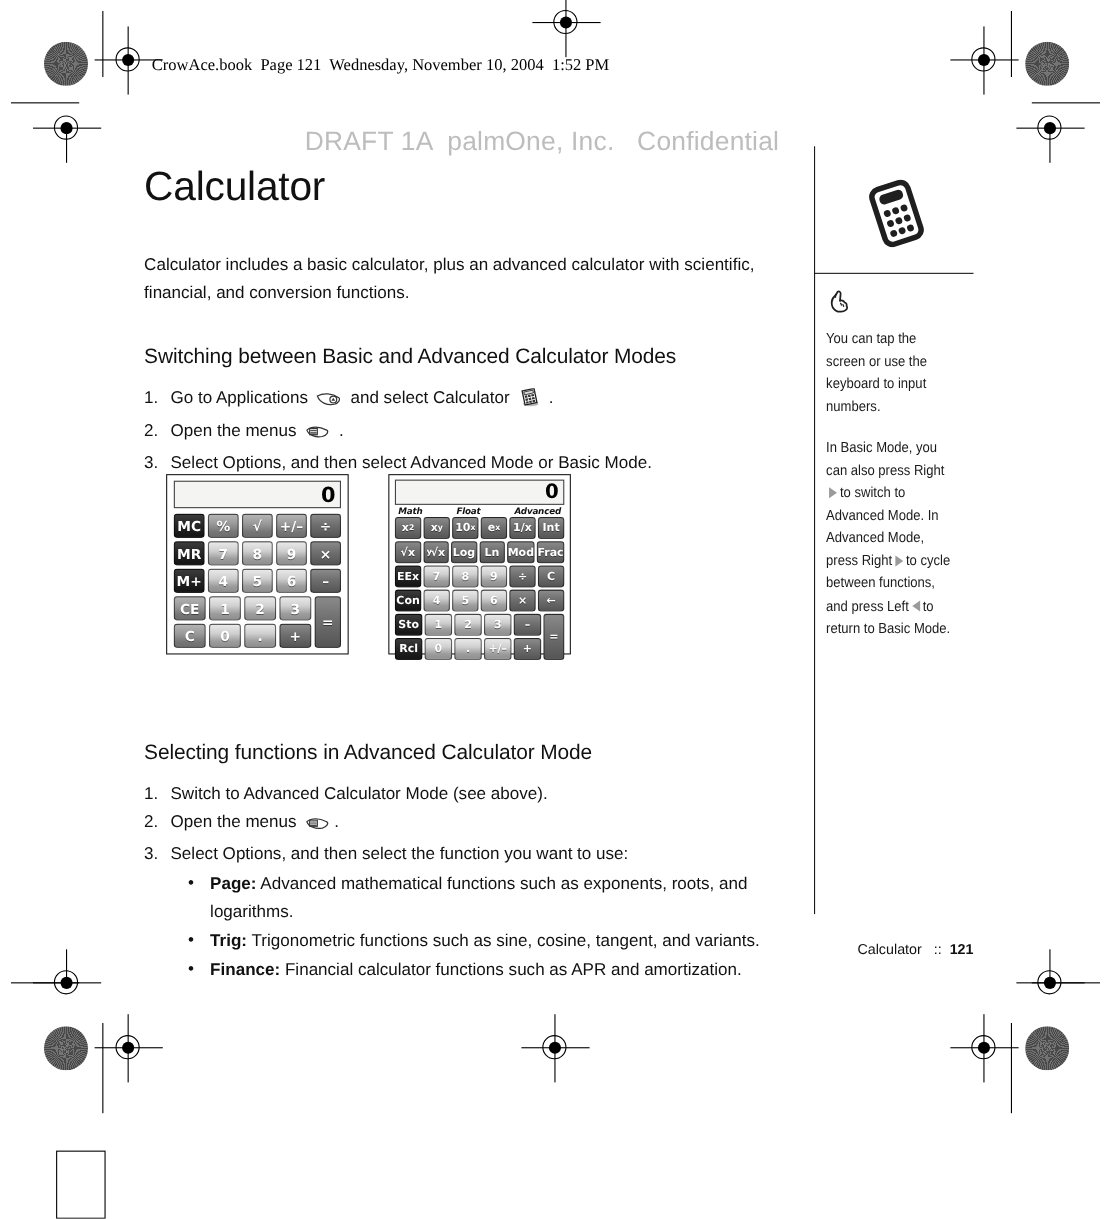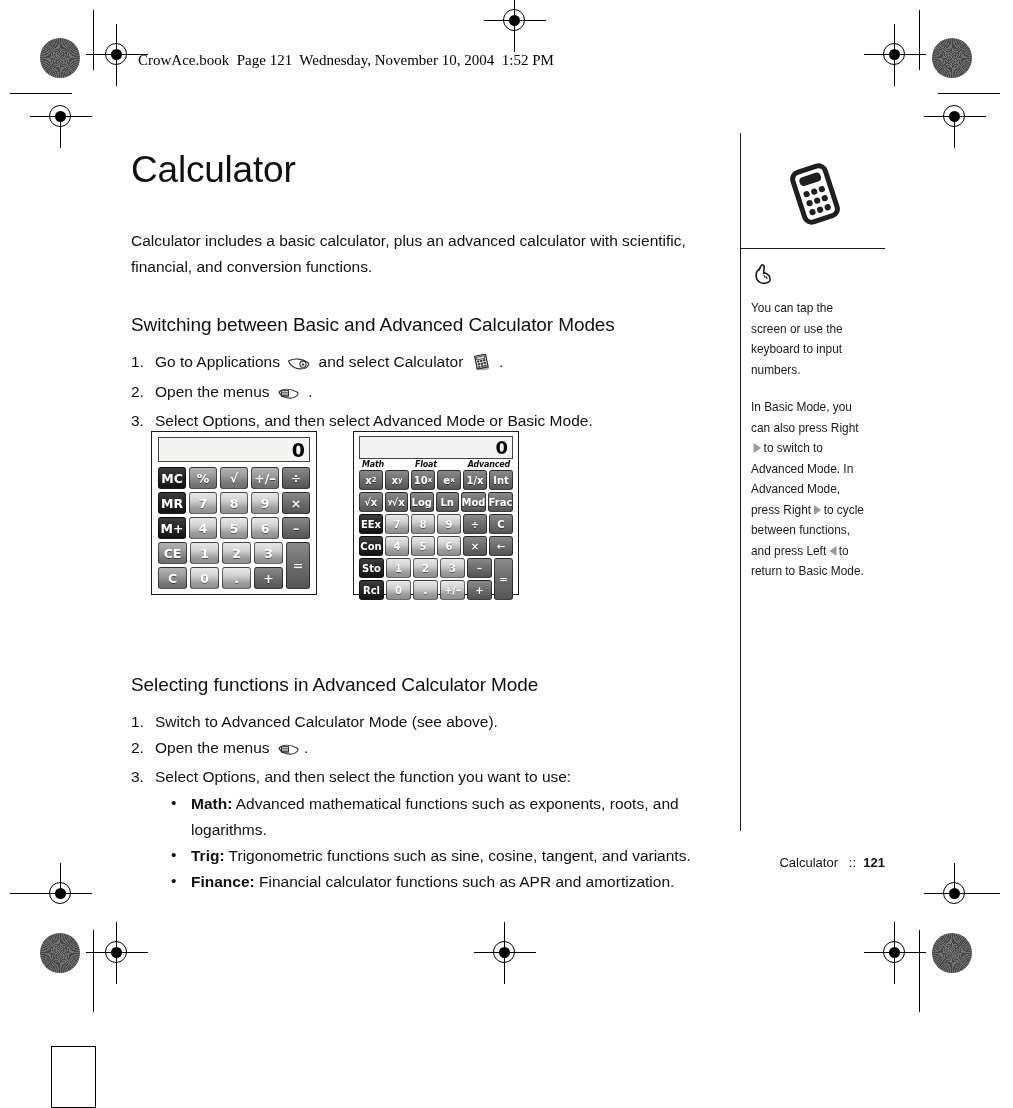--- a/index.html
+++ b/index.html
@@ -417,20 +417,21 @@
       <div class="dot"></div>
       <div class="hline"></div>
       <div class="vline"></div>
   </div>
   <div class="cropline" style="left:919px; top:930px; width:1.4px; height:82px;"></div>
   <div class="starburst dark" style="left:932px; top:933px;"></div>
 
   <div class="trimbox" style="left:51px; top:1046px; width:45px; height:62px;"></div>
 
   <div class="bookline">CrowAce.book  Page 121  Wednesday, November 10, 2004  1:52 PM</div>
+  <div class="draft">DRAFT 1A  palmOne, Inc.   Confidential</div>
 
   <div class="main">
 
     <h1 class="title">Calculator</h1>
 
     <p class="intro">Calculator includes a basic calculator, plus an advanced calculator with scientific, financial, and conversion functions.</p>
 
     <h2 class="sect">Switching between Basic and Advanced Calculator Modes</h2>
 
     <ol class="steps">
@@ -505,21 +506,21 @@
           </svg>
         </span><span>.</span>
       </li>
       <li>
         <span class="num">3.</span>
         <span>Select Options, and then select the function you want to use:</span>
 
         <ul class="subs">
           <li>
             <span class="bul">•</span>
-            <span class="b">Math:</span><span> Advanced mathematical functions such as exponents, roots, and logarithms.</span>
+            <span class="b">Page:</span><span> Advanced mathematical functions such as exponents, roots, and logarithms.</span>
           </li>
           <li>
             <span class="bul">•</span>
             <span class="b">Trig:</span><span> Trigonometric functions such as sine, cosine, tangent, and variants.</span>
           </li>
           <li>
             <span class="bul">•</span>
             <span class="b">Finance:</span><span> Financial calculator functions such as APR and amortization.</span>
           </li>
         </ul>

